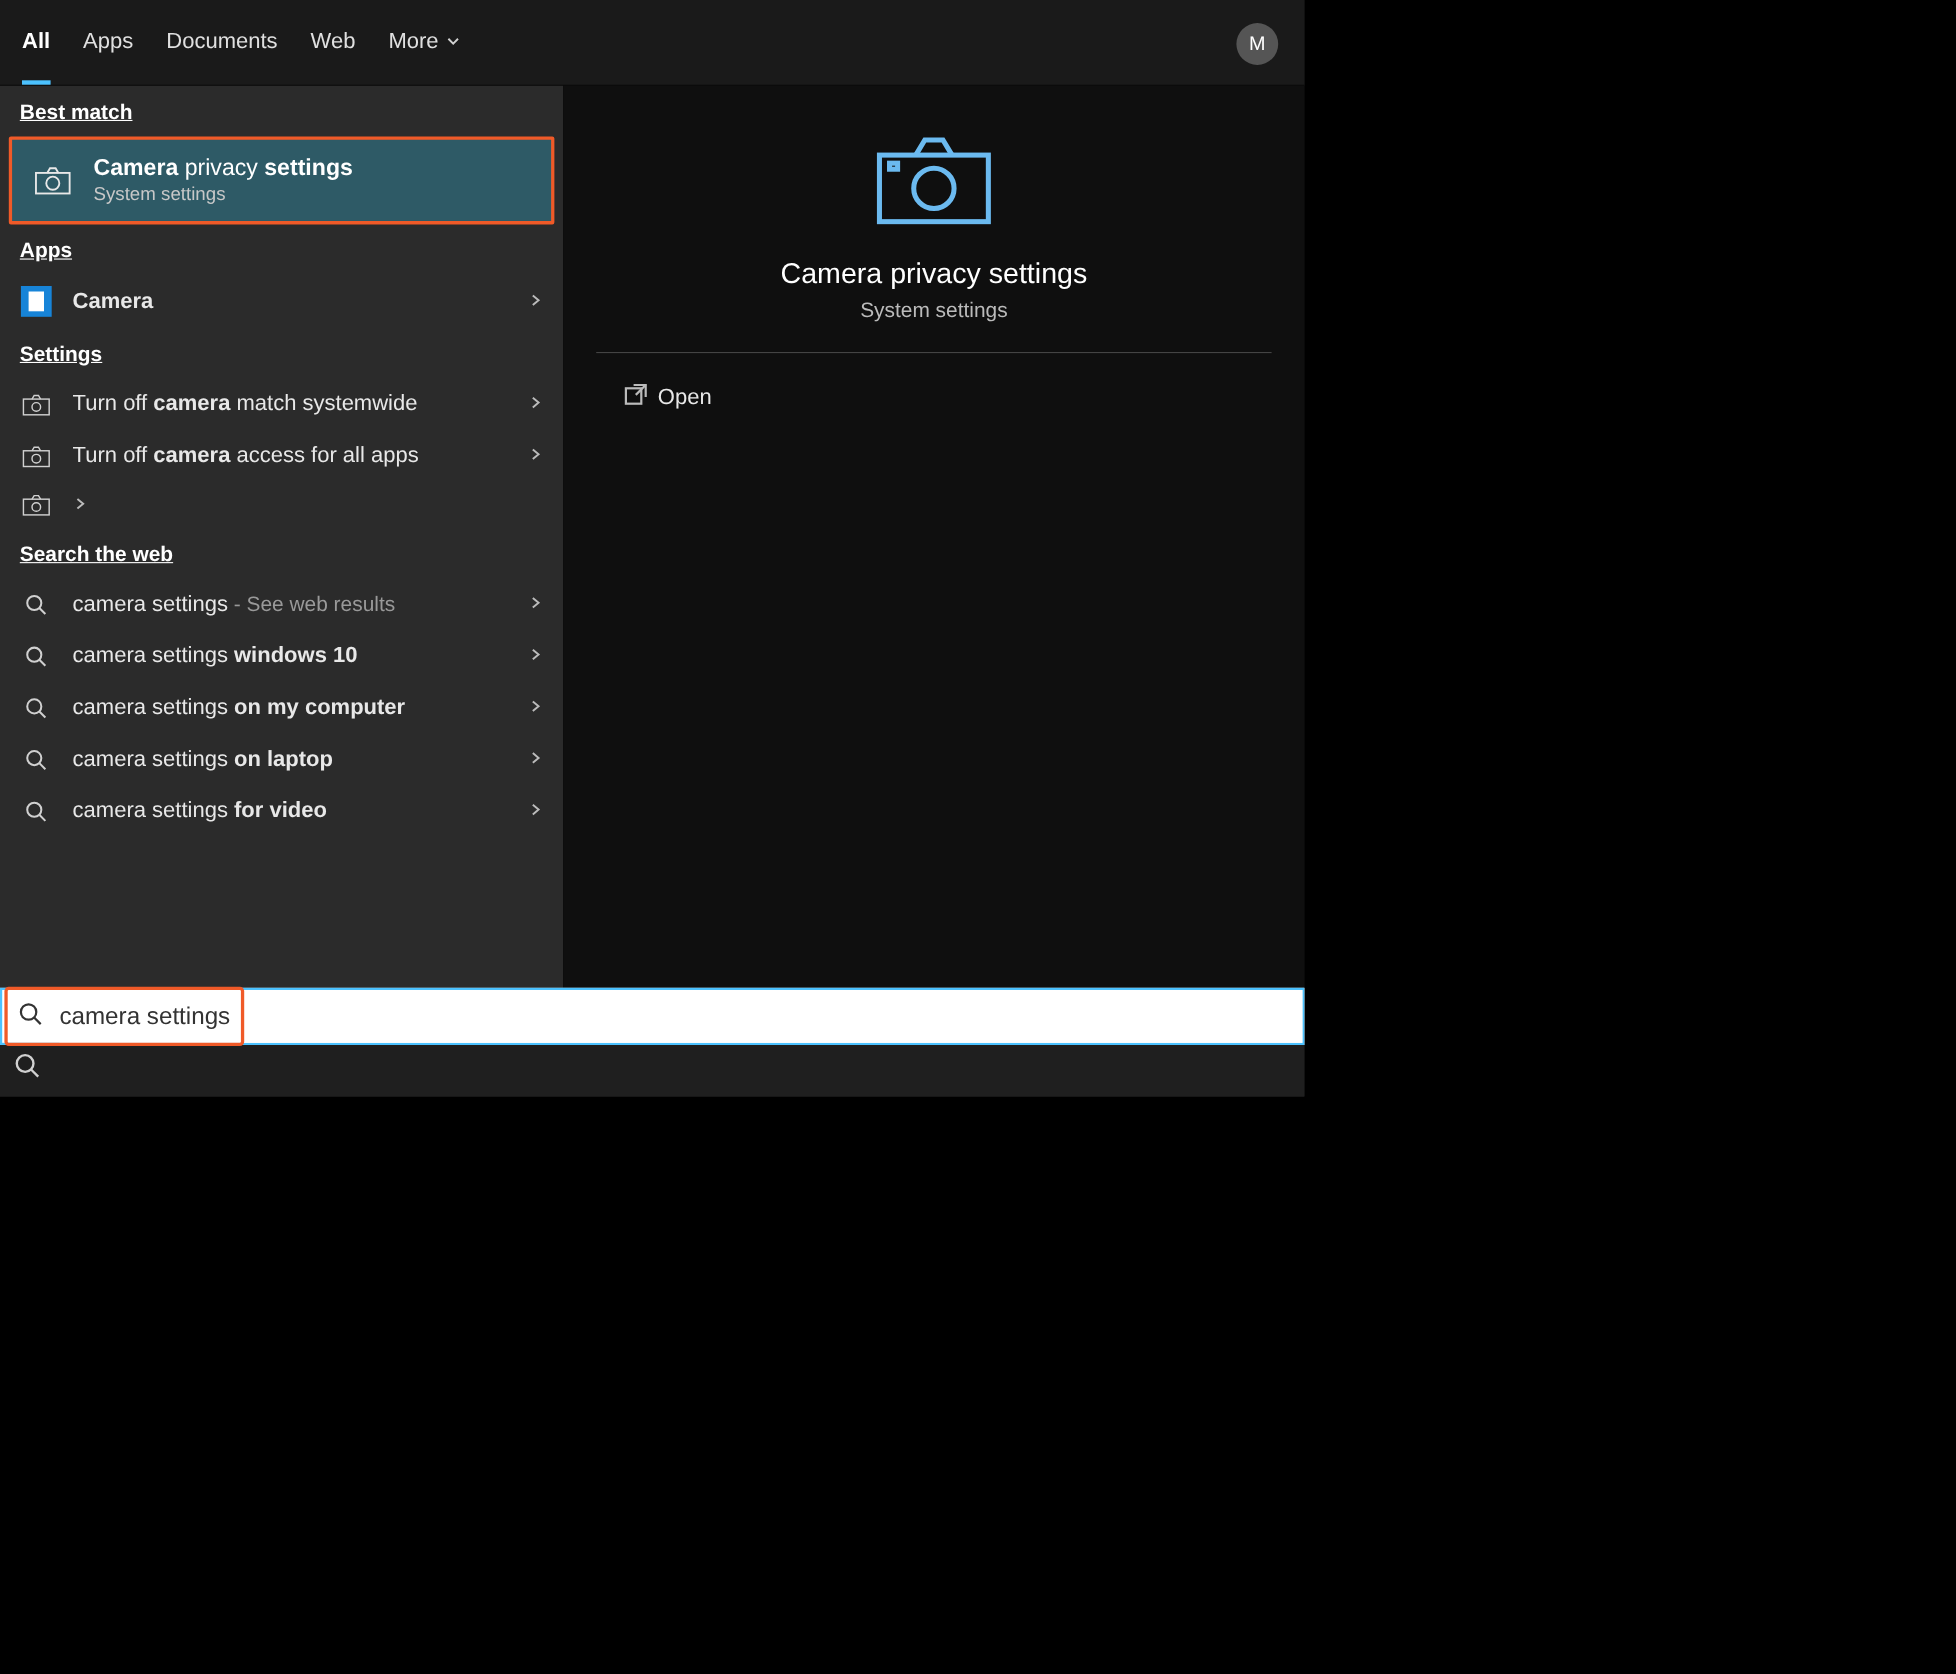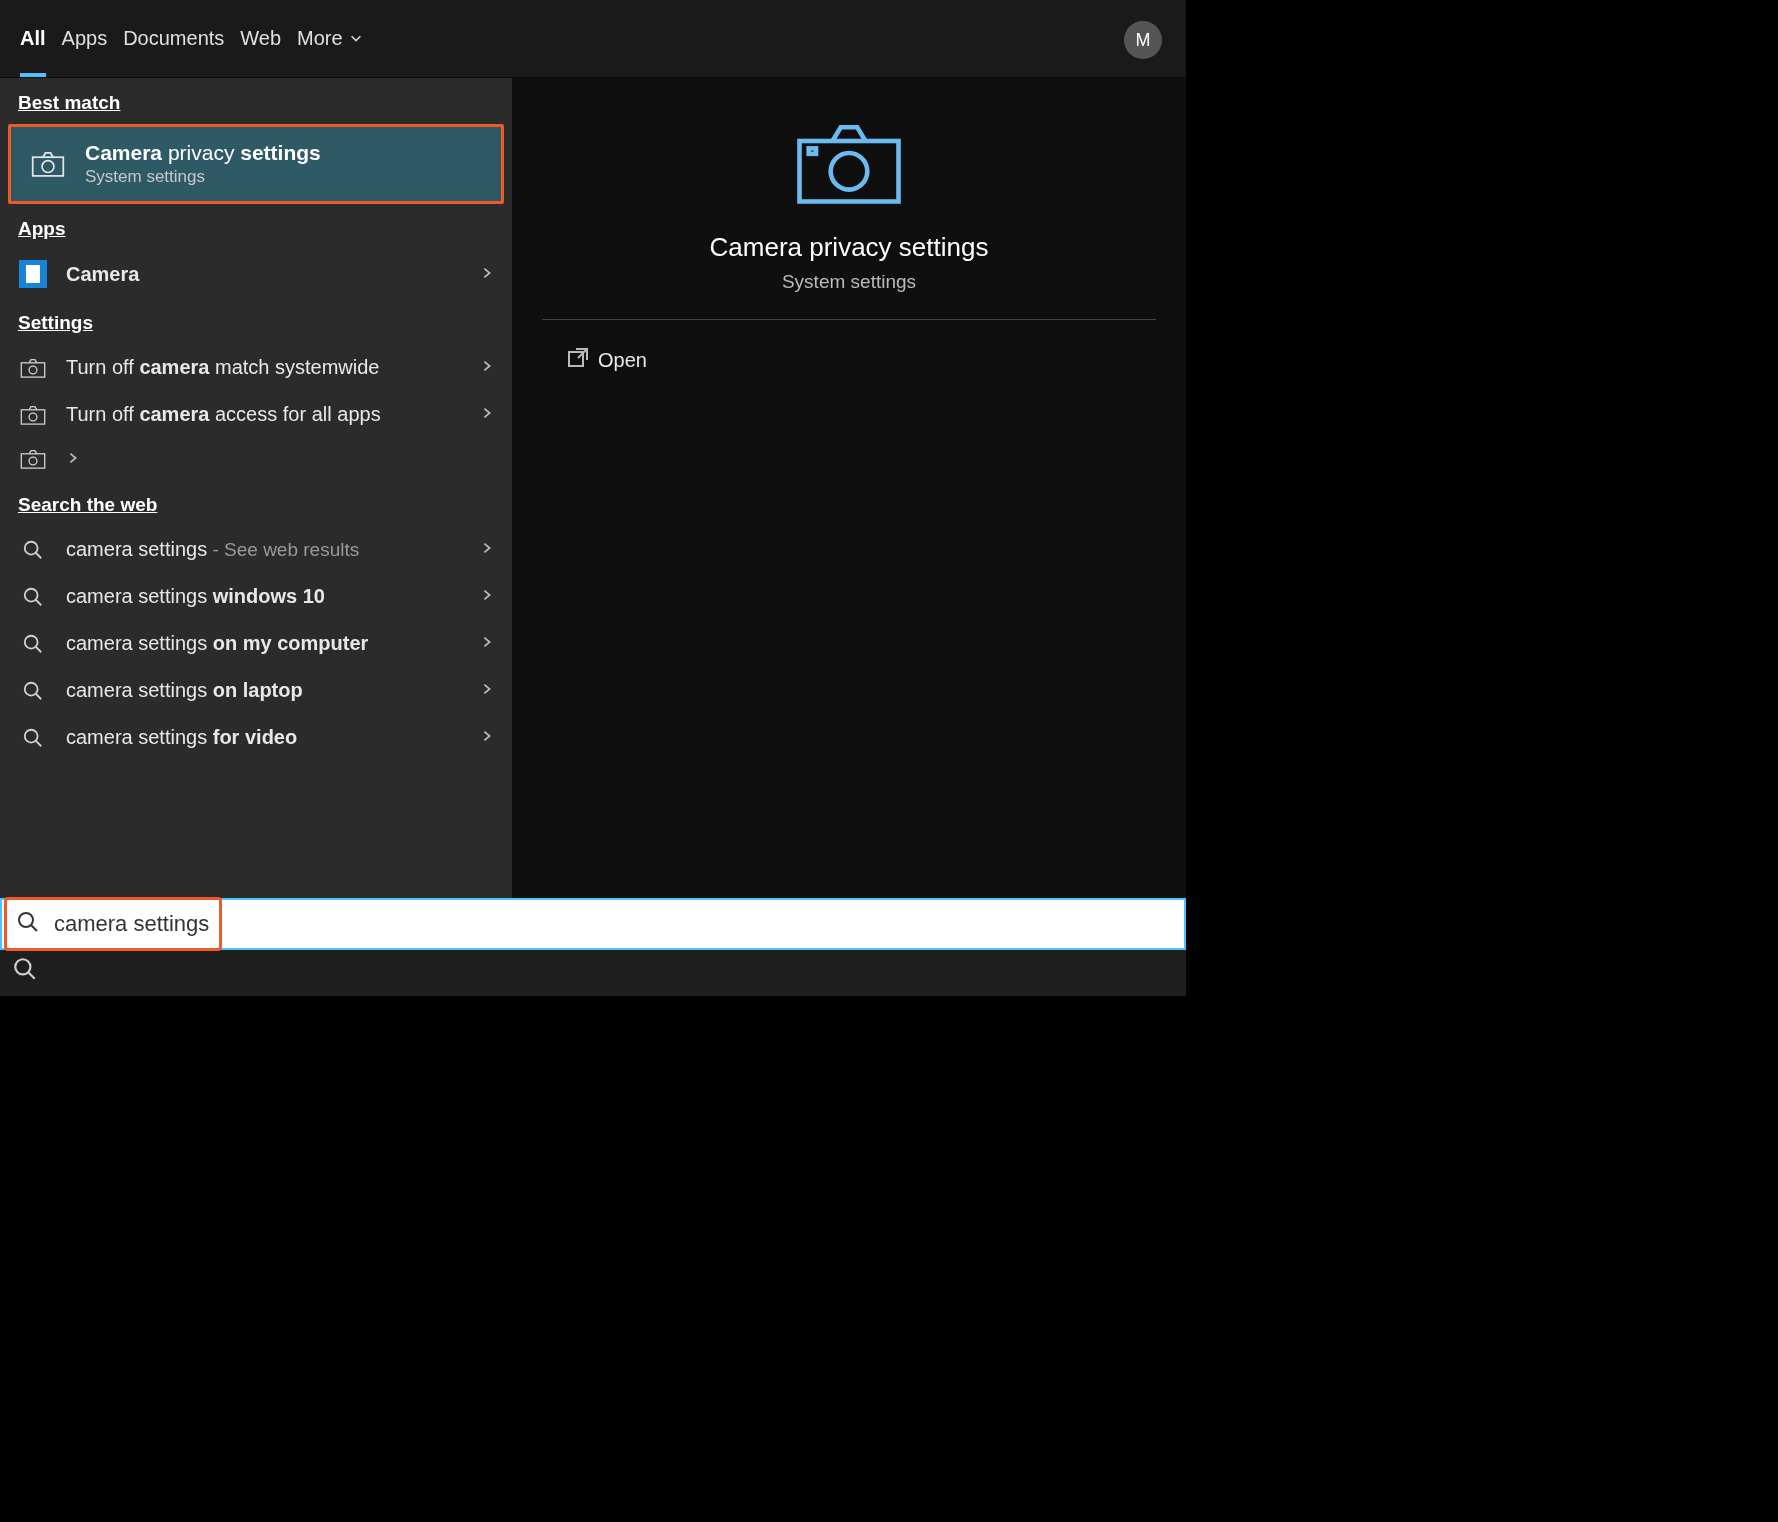--- a/index.html
+++ b/index.html
@@ -1,21 +1,21 @@
 <!DOCTYPE html>
 <html><head>
 <meta charset="utf-8">
 <style>
   * { box-sizing: border-box; margin: 0; padding: 0; font-family: "Segoe UI", Arial, sans-serif; }
   body { background: #000; color: #fff; width: 1186px; }
   .window { background: #1f1f1f; width: 1186px; }
 
   
   .tabs-bar { height: 78px; display: flex; align-items: center; padding: 0 20px; background: #1a1a1a; border-bottom: 1px solid #0a0a0a; }
-  .tabs-left { display: flex; gap: 16px; align-items: center; height: 100%; }
+  .tabs-left { display: flex; gap: 30px; align-items: center; height: 100%; }
   .tab { font-size: 20px; color: #e0e0e0; cursor: pointer; height: 100%; display: flex; align-items: center; position: relative; }
   .tab.active { color: #fff; font-weight: 600; }
   .tab.active::after { content:""; position:absolute; bottom:0; left:0; right:0; height:4px; background:#4cc2ff; }
   .tab .chev { margin-left: 6px; }
   .tabs-right { margin-left: auto; display: flex; align-items: center; gap: 24px; flex-direction: column; }
   .points { font-size: 20px; color: #e8e8e8; }
   .medal { width: 38px; height: 38px; border: 2px solid #d0d0d0; border-radius: 50%; display:flex; align-items:center; justify-content:center; position:relative; }
   .medal svg { width:20px; height:20px; }
   .medal .dot { position:absolute; top:-2px; right:-2px; width:12px; height:12px; border-radius:50%; background:#4cc2ff; }
   .avatar { width: 38px; height: 38px; border-radius: 50%; background:#555; display:flex; align-items:center; justify-content:center; font-size:18px; color:#fff; }

